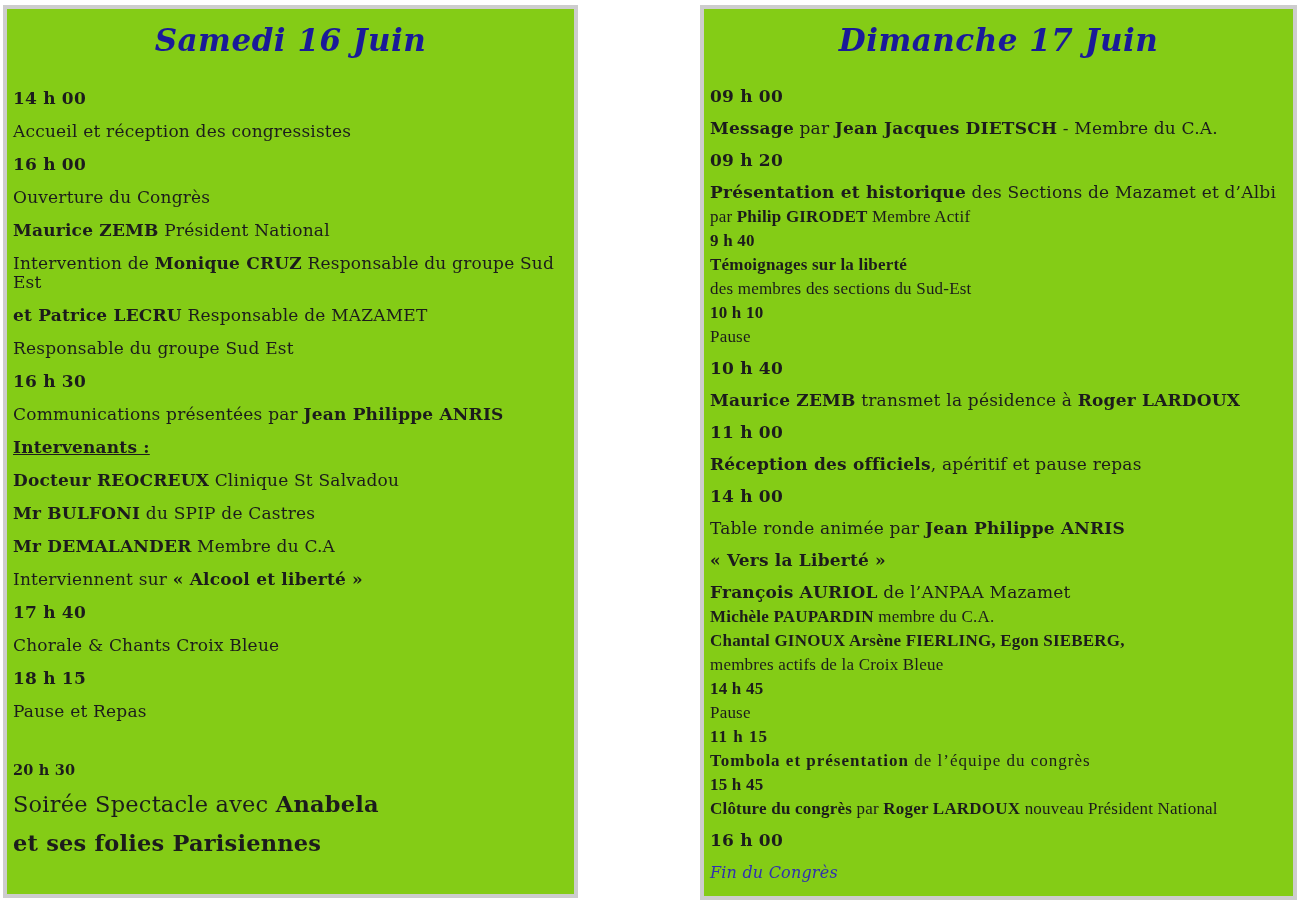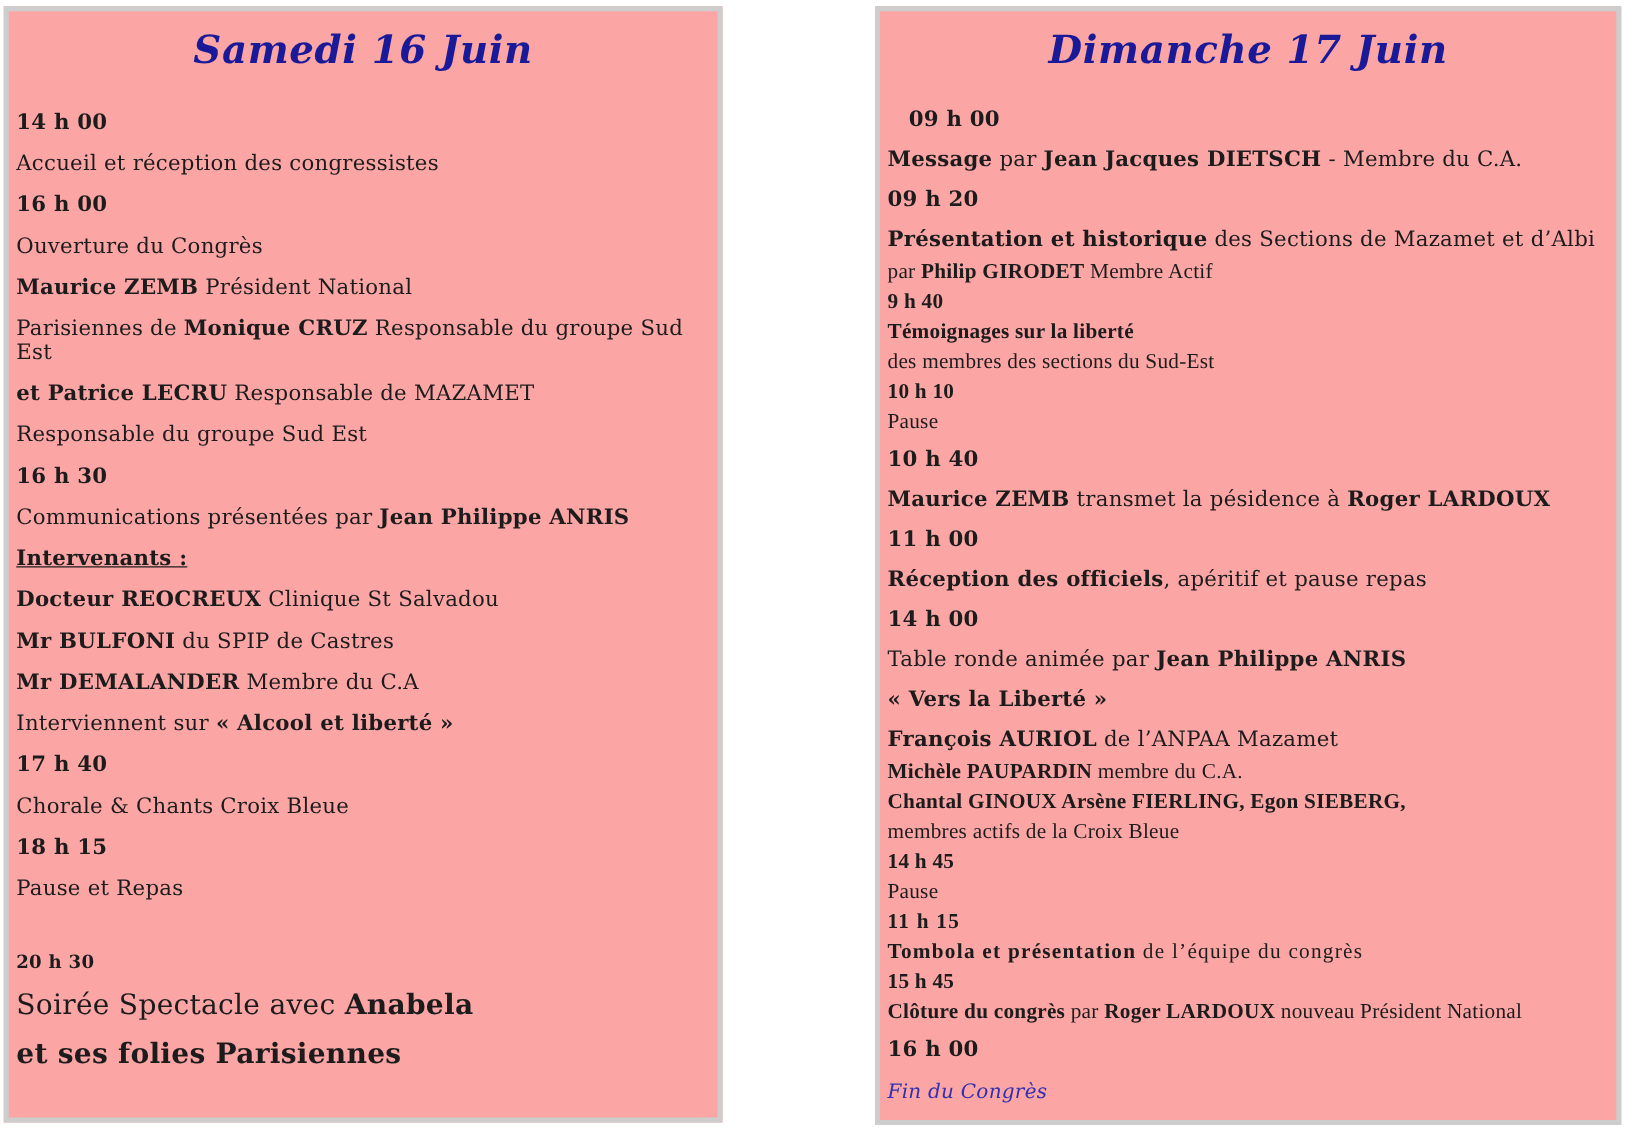--- a/index.html
+++ b/index.html
@@ -11,21 +11,21 @@
     width: 1300px;
     height: 907px;
     position: relative;
     font-family: "DejaVu Serif", "Liberation Serif", serif;
     color: var(--text, #1c1c1c);
     overflow: hidden;
   }
   .panel {
     position: absolute;
     top: 5px;
-    background: #fca5a5;
+    background: #84cc16;
     border: 4px solid var(--panel-border, #cdcdcd);
     box-sizing: border-box;
     padding-top: 12px;
   }
   .panel-left  { left: 3px;   width: 575px; height: 893px; }
   .panel-right { left: 700px; width: 597px; height: 895px; }
 
   .panel-title {
     margin: 0;
     text-align: center;
@@ -43,21 +43,21 @@
     text-align: left;
     font-size: 17px;
     line-height: 19px;
     margin-top: 14px;
     letter-spacing: 0.2px;
     padding: 0 6px;
   }
   .lines .line:first-child { margin-top: 30px; }
 
   .panel-right .line  { margin-top: 13px; }
-  .panel-right .lines .line:first-child { margin-top: 28px; margin-left: 17px; }
+  .panel-right .lines .line:first-child { margin-top: 28px; }
 
   .l-time  { font-weight: bold; }
   .l-tight { margin-top: 6px !important; font-family: Liberation Serif, serif; }
   .panel-right .l-tight { margin-top: 5px !important; }
 
   .l-small { font-size: 14.5px; line-height: 17px; }
   .l-gaplg { margin-top: 40px !important; }
   .l-big   { font-size: 22.5px; line-height: 25px; margin-top: 14px !important; }
   .l-fin   { color: var(--fin-blue, #3030b0); font-size: 16px; font-style: italic; }
   .l-sp    { letter-spacing: 1px; }
@@ -71,21 +71,21 @@
 <div class="page">
 
   <section class="panel panel-left">
     <h1 class="panel-title">Samedi 16 Juin</h1>
     <div class="lines">
         <div class="line l-time"><span class="seg-b ">14 h 00</span></div>
         <div class="line l-text"><span class="">Accueil et réception des congressistes</span></div>
         <div class="line l-time"><span class="seg-b ">16 h 00</span></div>
         <div class="line l-text"><span class="">Ouverture du Congrès</span></div>
         <div class="line l-text"><span class="seg-b ">Maurice ZEMB</span><span class=""> Président National</span></div>
-        <div class="line l-text"><span class="">Parisiennes de </span><span class="seg-b ">Monique CRUZ</span><span class=""> Responsable du groupe Sud Est</span></div>
+        <div class="line l-text"><span class="">Intervention de </span><span class="seg-b ">Monique CRUZ</span><span class=""> Responsable du groupe Sud Est</span></div>
         <div class="line l-text"><span class="seg-b ">et Patrice LECRU</span><span class=""> Responsable de MAZAMET</span></div>
         <div class="line l-text"><span class="">Responsable du groupe Sud Est</span></div>
         <div class="line l-time"><span class="seg-b ">16 h 30</span></div>
         <div class="line l-text"><span class="">Communications présentées par </span><span class="seg-b ">Jean Philippe ANRIS</span></div>
         <div class="line l-text"><span class="seg-b seg-u">Intervenants :</span></div>
         <div class="line l-text"><span class="seg-b ">Docteur REOCREUX</span><span class=""> Clinique St Salvadou</span></div>
         <div class="line l-text"><span class="seg-b ">Mr BULFONI</span><span class=""> du SPIP de Castres</span></div>
         <div class="line l-text"><span class="seg-b ">Mr DEMALANDER</span><span class=""> Membre du C.A</span></div>
         <div class="line l-text"><span class="">Interviennent sur </span><span class="seg-b ">« Alcool et liberté »</span></div>
         <div class="line l-time"><span class="seg-b ">17 h 40</span></div>

